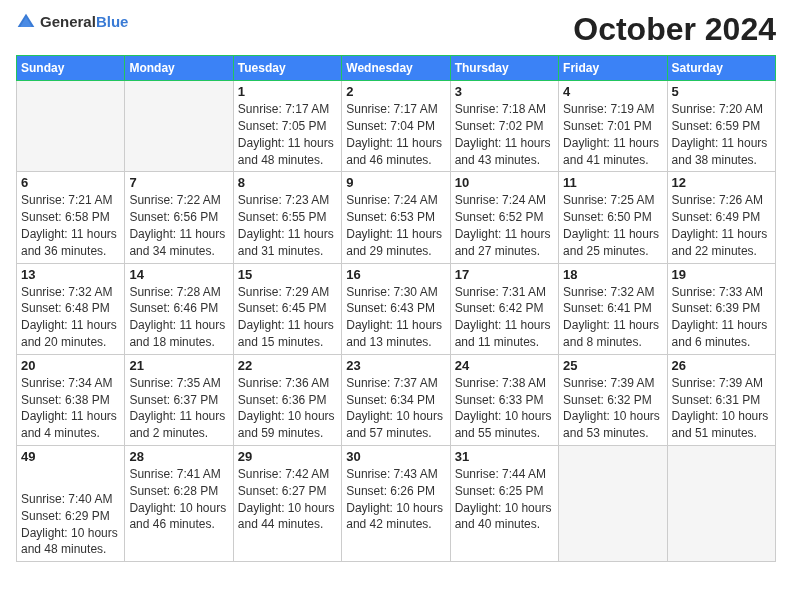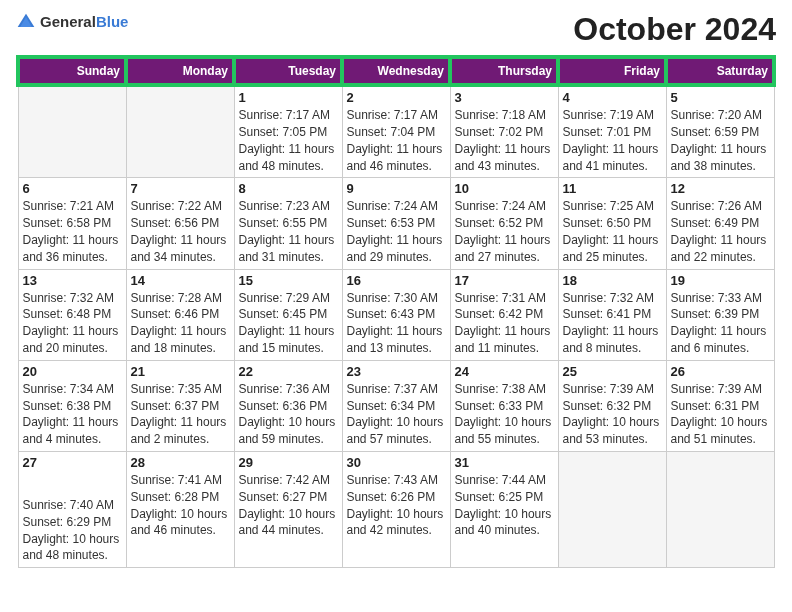--- a/index.html
+++ b/index.html
@@ -56,27 +56,27 @@
       font-size: 14px;
       color: #444;
       margin-top: 2px;
     }
     .calendar {
       width: 100%;
       border-collapse: collapse;
       table-layout: fixed;
     }
     .calendar th {
-      background: #701a75;
+      background: #3b82f6;
       color: #fff;
       font-size: 12px;
       font-weight: bold;
       padding: 5px 4px;
-      text-align: right;
-      border: 4px solid #22c55e;
+      text-align: left;
+      border: 1px solid #22c55e;
     }
     .calendar td {
       border: 1px solid #ccc;
       vertical-align: top;
       padding: 3px 4px;
       font-size: 10px;
       color: #333;
       height: 88px;
       background: #fff;
     }
@@ -290,21 +290,21 @@
           </td>
           <td>
             <div class="day-number">26</div>
             <div class="day-info" style="white-space: pre-line;">Sunrise: 7:39 AM
 Sunset: 6:31 PM
 Daylight: 10 hours and 51 minutes.</div>
           </td>
         </tr>
         <tr>
           <td>
-            <div class="day-number">27</div>
+            <div class="day-number">49</div>
             <div class="day-info" style="white-space: pre-line; margin-top: 27px;">Sunrise: 7:40 AM
 Sunset: 6:29 PM
 Daylight: 10 hours and 48 minutes.</div>
           </td>
           <td>
             <div class="day-number">28</div>
             <div class="day-info" style="white-space: pre-line;">Sunrise: 7:41 AM
 Sunset: 6:28 PM
 Daylight: 10 hours and 46 minutes.</div>
           </td>

